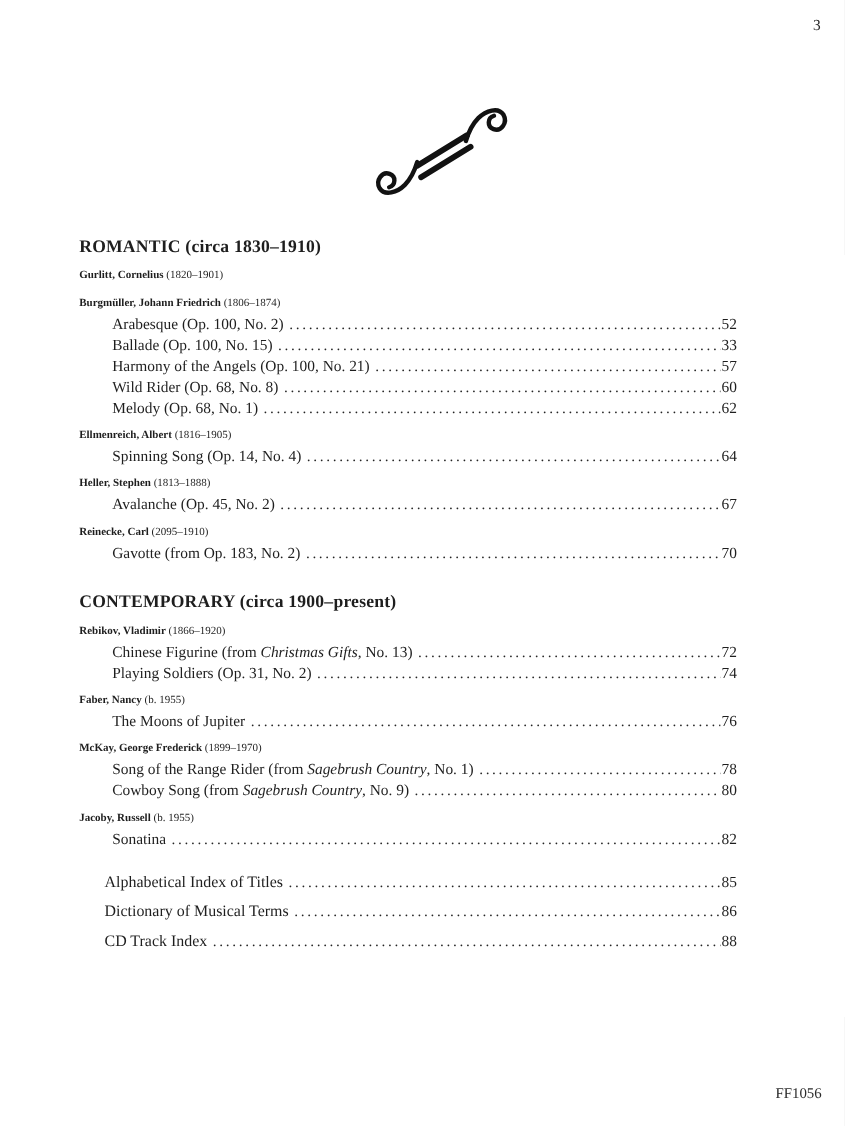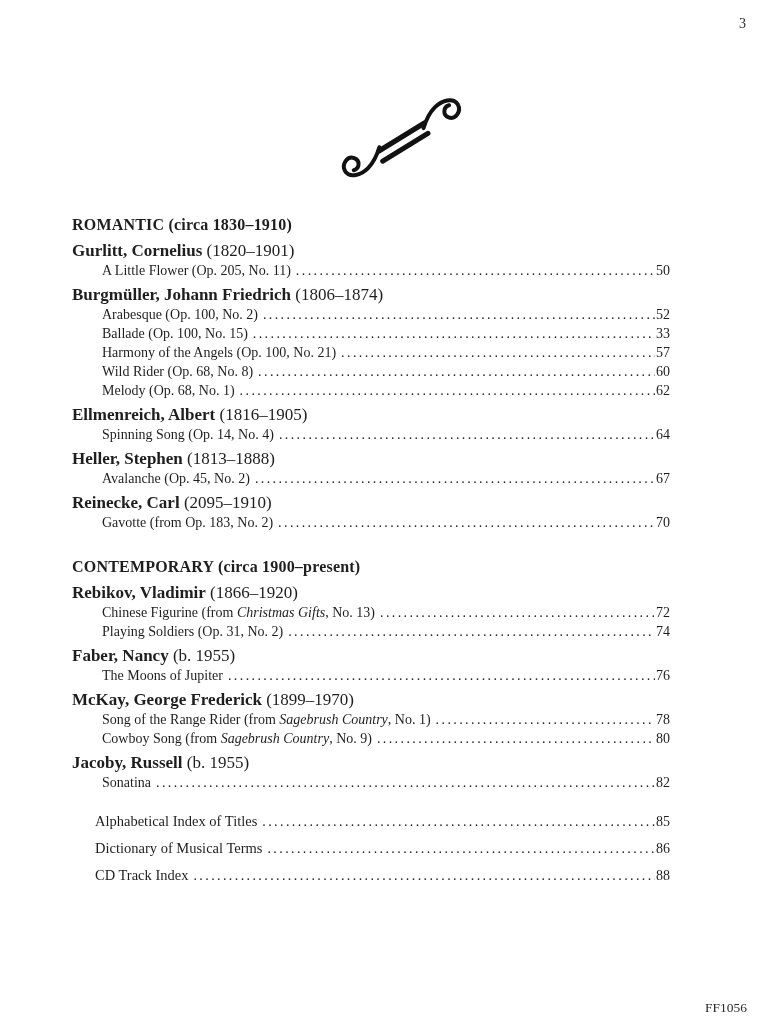--- a/index.html
+++ b/index.html
@@ -17,21 +17,21 @@
   .page-number {
     position: absolute;
     top: 16px;
     right: 22px;
     font-size: 14px;
     color: #2a2a2a;
   }
 
   .footer-code {
     position: absolute;
-    bottom: 8px;
+    bottom: 22px;
     right: 21px;
     font-size: 13.5px;
     color: #2a2a2a;
   }
 
   .ornament-wrap {
     margin: 84px auto 0;
     width: 130px;
     height: 104px;
     position: relative;
@@ -44,21 +44,21 @@
   .section-heading {
     font-size: 16px;
     line-height: 22px;
     font-weight: bold;
     letter-spacing: 0.2px;
     margin: 0 0 5px 0;
   }
   .section-heading:not(:first-child) { margin-top: 24px; font-family: Liberation Serif, serif; }
 
   .composer-line {
-    font-size: 17px;
+    font-size: 10px;
     line-height: 20px;
     margin-top: 5px;
     white-space: nowrap;
   }
   .composer-name { font-weight: bold; }
   .composer-dates { font-weight: normal; }
 
   .piece-row {
     display: flex;
     align-items: baseline;
@@ -121,25 +121,20 @@
 
         <path stroke-width="6" d="M 50 77 L 102 45"></path>
         <path stroke-width="6" d="M 54 89 L 106 57"></path>
       </g>
     </svg>
   </div>
 
   <div class="toc">
       <div class="section-heading">ROMANTIC (circa 1830–1910)</div>
       <div class="composer-line"><span class="composer-name">Gurlitt, Cornelius</span> <span class="composer-dates">(1820–1901)</span></div>
-      <div class="piece-row">
-        <span class="piece-title"><span>A Little Flower (Op. 205, No. 11)</span></span>
-        <span class="dots"></span>
-        <span class="page-num">50</span>
-      </div>
       <div class="composer-line"><span class="composer-name">Burgmüller, Johann Friedrich</span> <span class="composer-dates">(1806–1874)</span></div>
       <div class="piece-row">
         <span class="piece-title"><span>Arabesque (Op. 100, No. 2)</span></span>
         <span class="dots"></span>
         <span class="page-num">52</span>
       </div>
       <div class="piece-row">
         <span class="piece-title"><span>Ballade (Op. 100, No. 15)</span></span>
         <span class="dots"></span>
         <span class="page-num">33</span>

